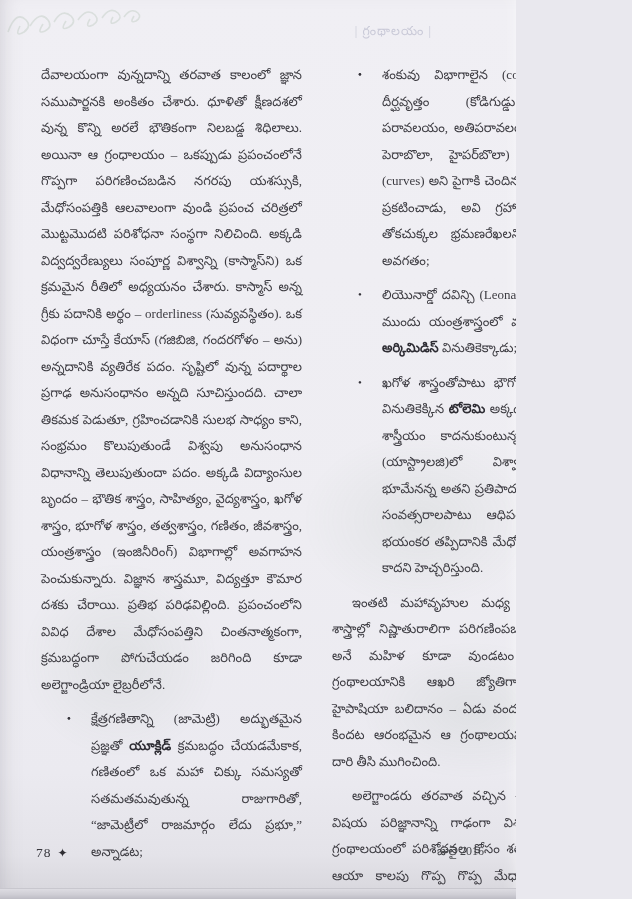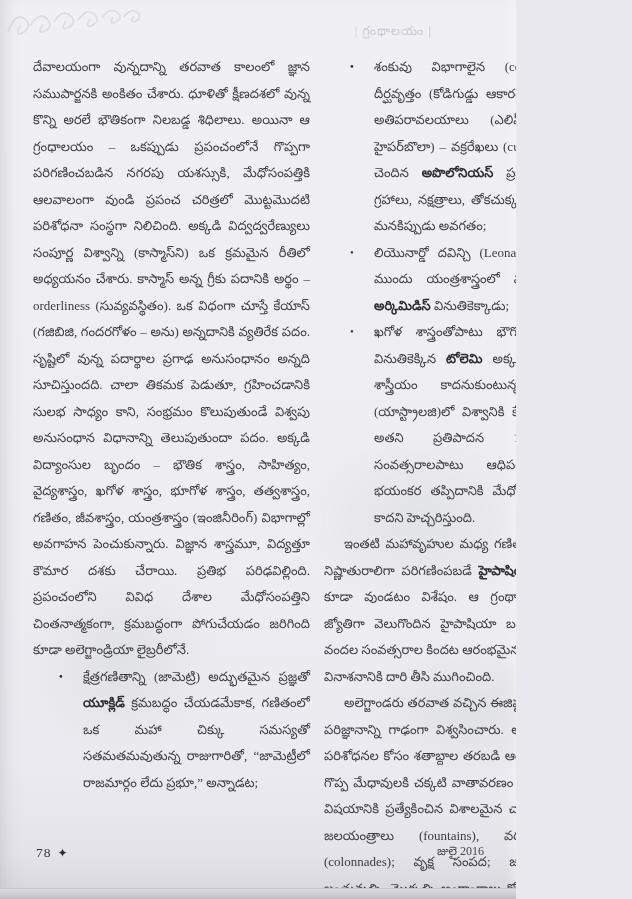--- a/index.html
+++ b/index.html
@@ -30,21 +30,21 @@
   }
 
   .columns {
     position:absolute; left:33px; top:54px; width:570px;
     display:flex; gap:14px;
   }
   .col { text-align:justify; font-size:13px; line-height:26.5px; color:#3c3b41; }
   .col.left  { width:277px; }
   .col.right { width:279px; }
 
-  .block { position:relative; margin:0; }
+  .block { position:relative; margin:8px; }
   .block b { font-weight:bold; color:#2d2c33; }
   .block-bullet { padding-left:50px; }
   .block-bullet .marker { position:absolute; left:26px; top:-1px; font-size:11px; color:#34333a; }
   .block-p   { text-indent:20px; }
   .block-p0  { text-indent:0; }
   .block-cont{ padding-left:26px; }
 
   .footer-left {
     position:absolute; left:36px; top:845px;
     font-size:13.5px; color:#37363c; letter-spacing:1px;text-align:right;

